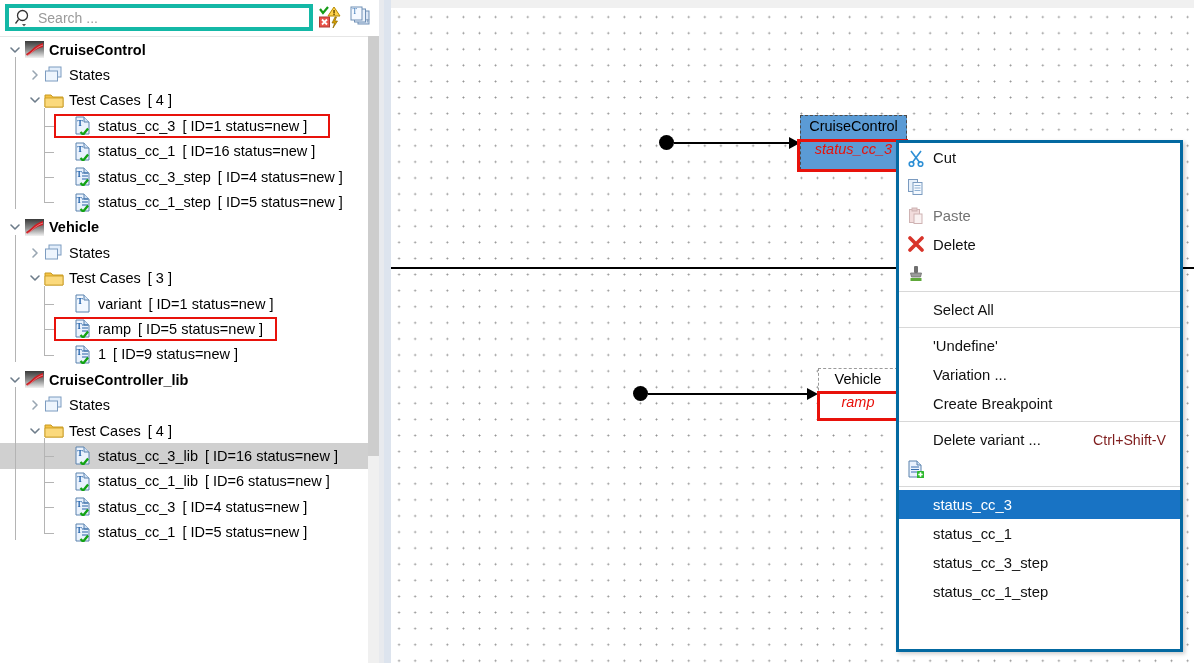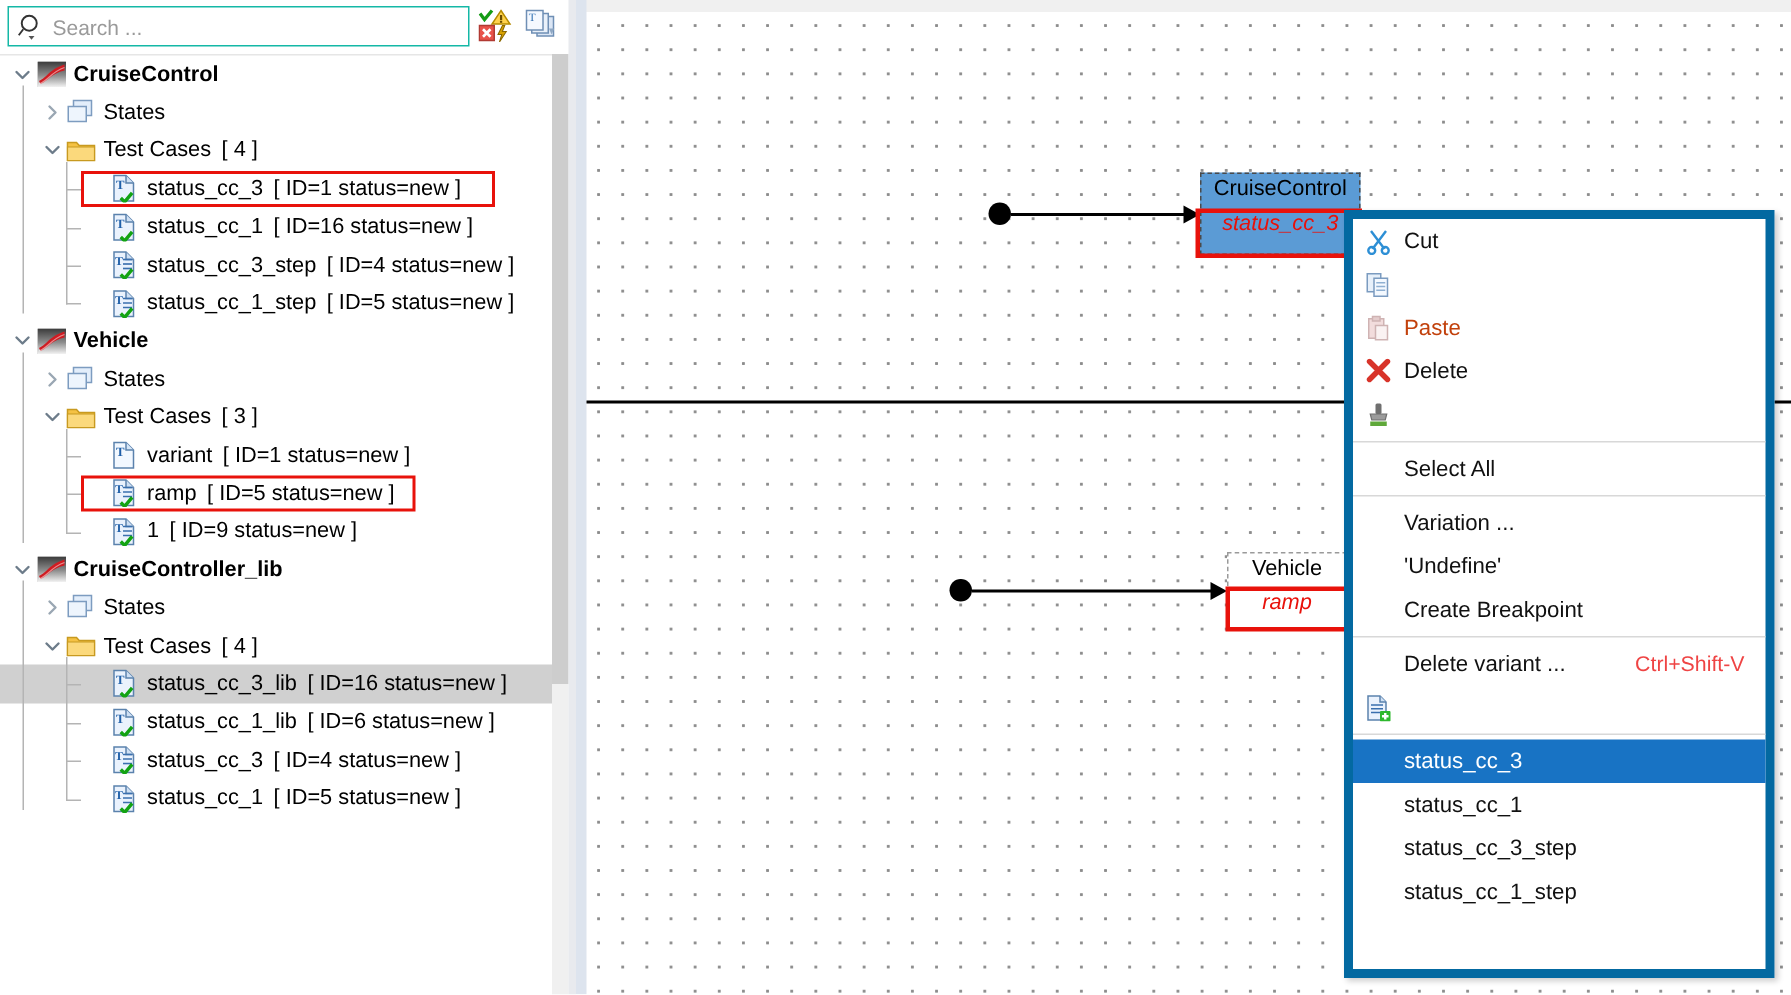--- a/index.html
+++ b/index.html
@@ -25,21 +25,21 @@
   }
   #search-bar {
     position: absolute; left: 0; top: 0;
     width: 380px; height: 36px;
     background: #ffffff;
     display: flex; align-items: center;
   }
   #search-box {
     position: absolute; left: 5px; top: 4px;
     width: 308px; height: 27px;
-    border: 1px solid #14b8a6;
+    border: 4px solid #14b8a6;
     background: #ffffff;
     box-sizing: border-box;
     display: flex; align-items: center;
   }
   #search-box .mag {
     width: 24px; height: 24px; margin-left: 3px;
     flex: 0 0 auto;
     display: flex; align-items: center; justify-content: center;
   }
   #search-box .ph {
@@ -224,43 +224,43 @@
     border-bottom: 6px solid transparent;
     border-left: 11px solid #000000;
   }
 
   
   #ctx-menu {
     position: absolute;
     left: 896px; top: 140px;
     width: 287px; height: 512px;
     background: #ffffff;
-    border: 6px solid #0369a1;
+    border: 3px solid #0369a1;
     box-sizing: border-box;
     box-shadow: 2px 2px 4px rgba(0,0,0,0.20);
     z-index: 50;
   }
   .mi {
     position: relative;
     height: 29px;
     display: flex;
     align-items: center;
     box-sizing: border-box;
     padding-left: 0px;
     font-size: 14.8px;
     color: #111111;
   }
   .mi .mi-ico {
     width: 34px; height: 29px;
     flex: 0 0 auto;
     display: flex; align-items: center; justify-content: center;
   }
   .mi .mi-lbl { flex: 1 1 auto; }
-  .mi .mi-acc { color: #ef4444; font-size: 14.2px; padding-right: 14px; }
-  .mi.disabled .mi-lbl { color: #c2410c; }
+  .mi .mi-acc { color: #7f1d1d; font-size: 14.2px; padding-right: 14px; }
+  .mi.disabled .mi-lbl { color: #737373; }
   .mi.highlighted {
     background: #1873c4;
   }
   .mi.highlighted .mi-lbl { color: #ffffff; }
   .mi-sep {
     height: 1px;
     background: #d8d8d8;
     margin: 3px 0 3px 0;
   }
 </style>
@@ -743,25 +743,25 @@
         </span>
       </div>
       <div class="mi-sep"></div>
       <div class="mi">
         <span class="mi-ico"></span>
         <span class="mi-lbl">Select All</span>
       </div>
       <div class="mi-sep"></div>
       <div class="mi">
         <span class="mi-ico"></span>
+        <span class="mi-lbl">'Undefine'</span>
+      </div>
+      <div class="mi">
+        <span class="mi-ico"></span>
         <span class="mi-lbl">Variation ...</span>
-      </div>
-      <div class="mi">
-        <span class="mi-ico"></span>
-        <span class="mi-lbl">'Undefine'</span>
       </div>
       <div class="mi">
         <span class="mi-ico"></span>
         <span class="mi-lbl">Create Breakpoint</span>
       </div>
       <div class="mi-sep"></div>
       <div class="mi">
         <span class="mi-ico"></span>
         <span class="mi-lbl">Delete variant ...</span>
         <span class="mi-acc">Ctrl+Shift-V</span>

